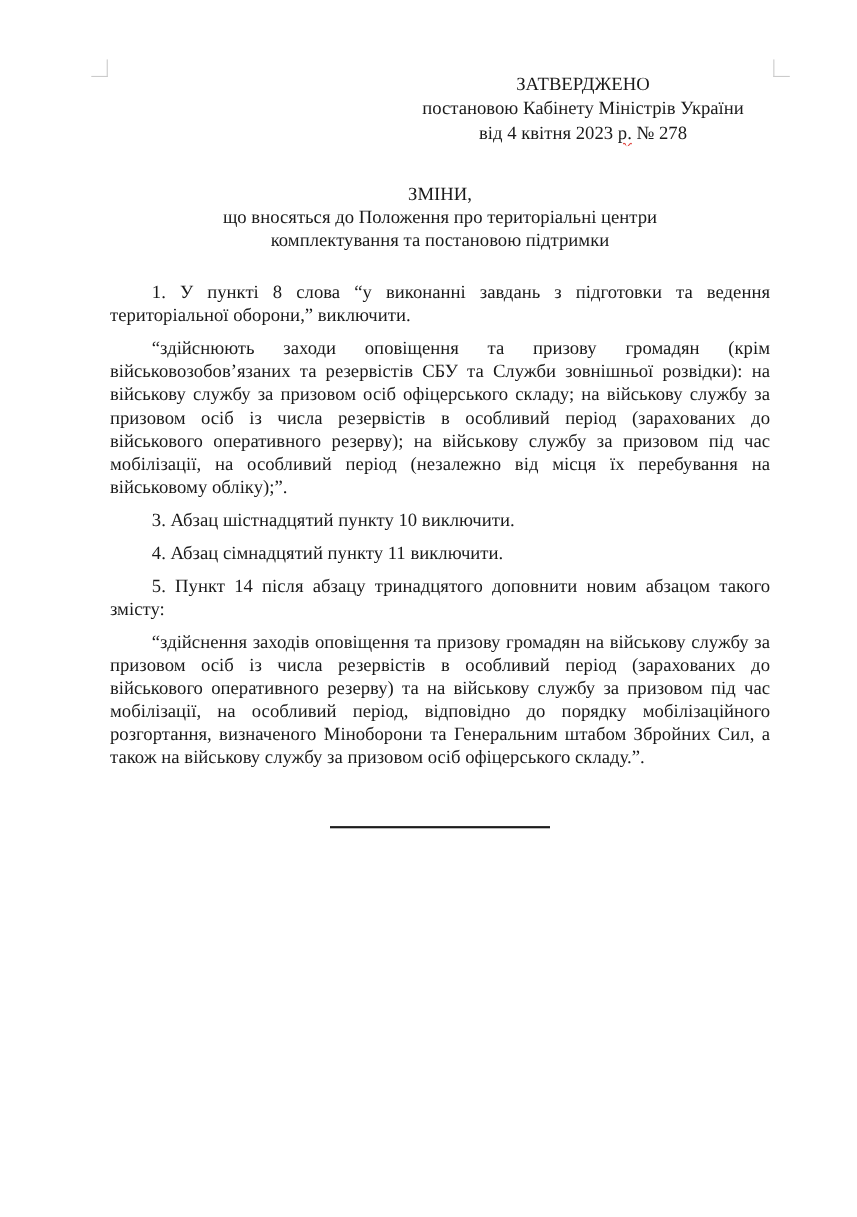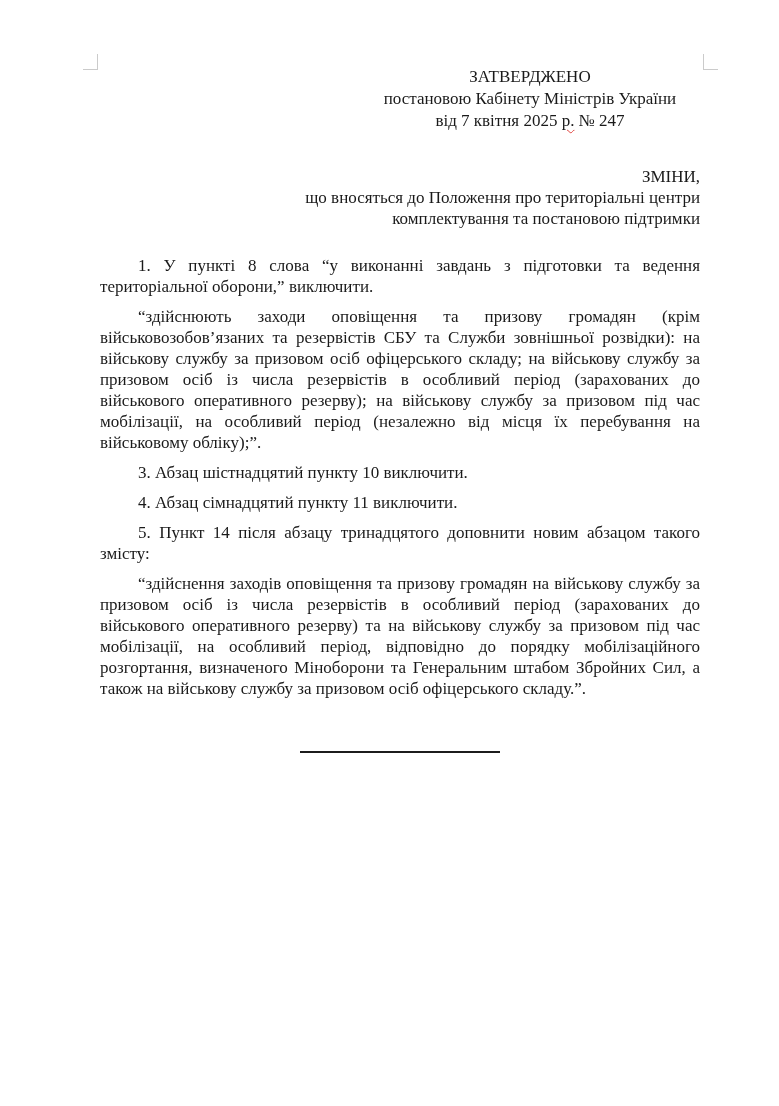--- a/index.html
+++ b/index.html
@@ -44,21 +44,21 @@
   .spellcheck {
     text-decoration-line: underline;
     text-decoration-style: wavy;
     text-decoration-color: #e0443f;
     text-decoration-thickness: 1px;
     text-underline-offset: 3px;
   }
   .doc-title {
     margin-top: 34px;
     margin-bottom: 26px;
-    text-align: right;
+    text-align: center;
     line-height: 21px;
   }
   .para {
     margin: 0 0 9px 0;
     text-align: justify;
     text-indent: 38px;
     line-height: 21px;
   }
   .section-divider {
     width: 200px;
@@ -75,21 +75,21 @@
   <div class="crop-mark tl"></div>
   <div class="crop-mark tr"></div>
   <div class="crop-mark bl"></div>
   <div class="crop-mark br"></div>
 
   <div class="content">
 
     <div class="approval-block">
       <div>ЗАТВЕРДЖЕНО</div>
       <div>постановою Кабінету Міністрів України</div>
-      <div><span>від 7 квітня 2025 </span><span class="spellcheck">р.</span><span> № 247</span></div>
+      <div><span>від 4 квітня 2023 </span><span class="spellcheck">р.</span><span> № 278</span></div>
     </div>
 
     <div class="doc-title">
       <div>ЗМІНИ,</div>
       <div>що вносяться до Положення про територіальні центри</div>
       <div>комплектування та постановою підтримки</div>
     </div>
 
     <p class="para">1. У пункті 8 слова “у виконанні завдань з підготовки та ведення територіальної оборони,” виключити.</p>
     <p class="para">“здійснюють заходи оповіщення та призову громадян (крім військовозобов’язаних та резервістів СБУ та Служби зовнішньої розвідки): на військову службу за призовом осіб офіцерського складу; на військову службу за призовом осіб із числа резервістів в особливий період (зарахованих до військового оперативного резерву); на військову службу за призовом під час мобілізації, на особливий період (незалежно від місця їх перебування на військовому обліку);”.</p>

